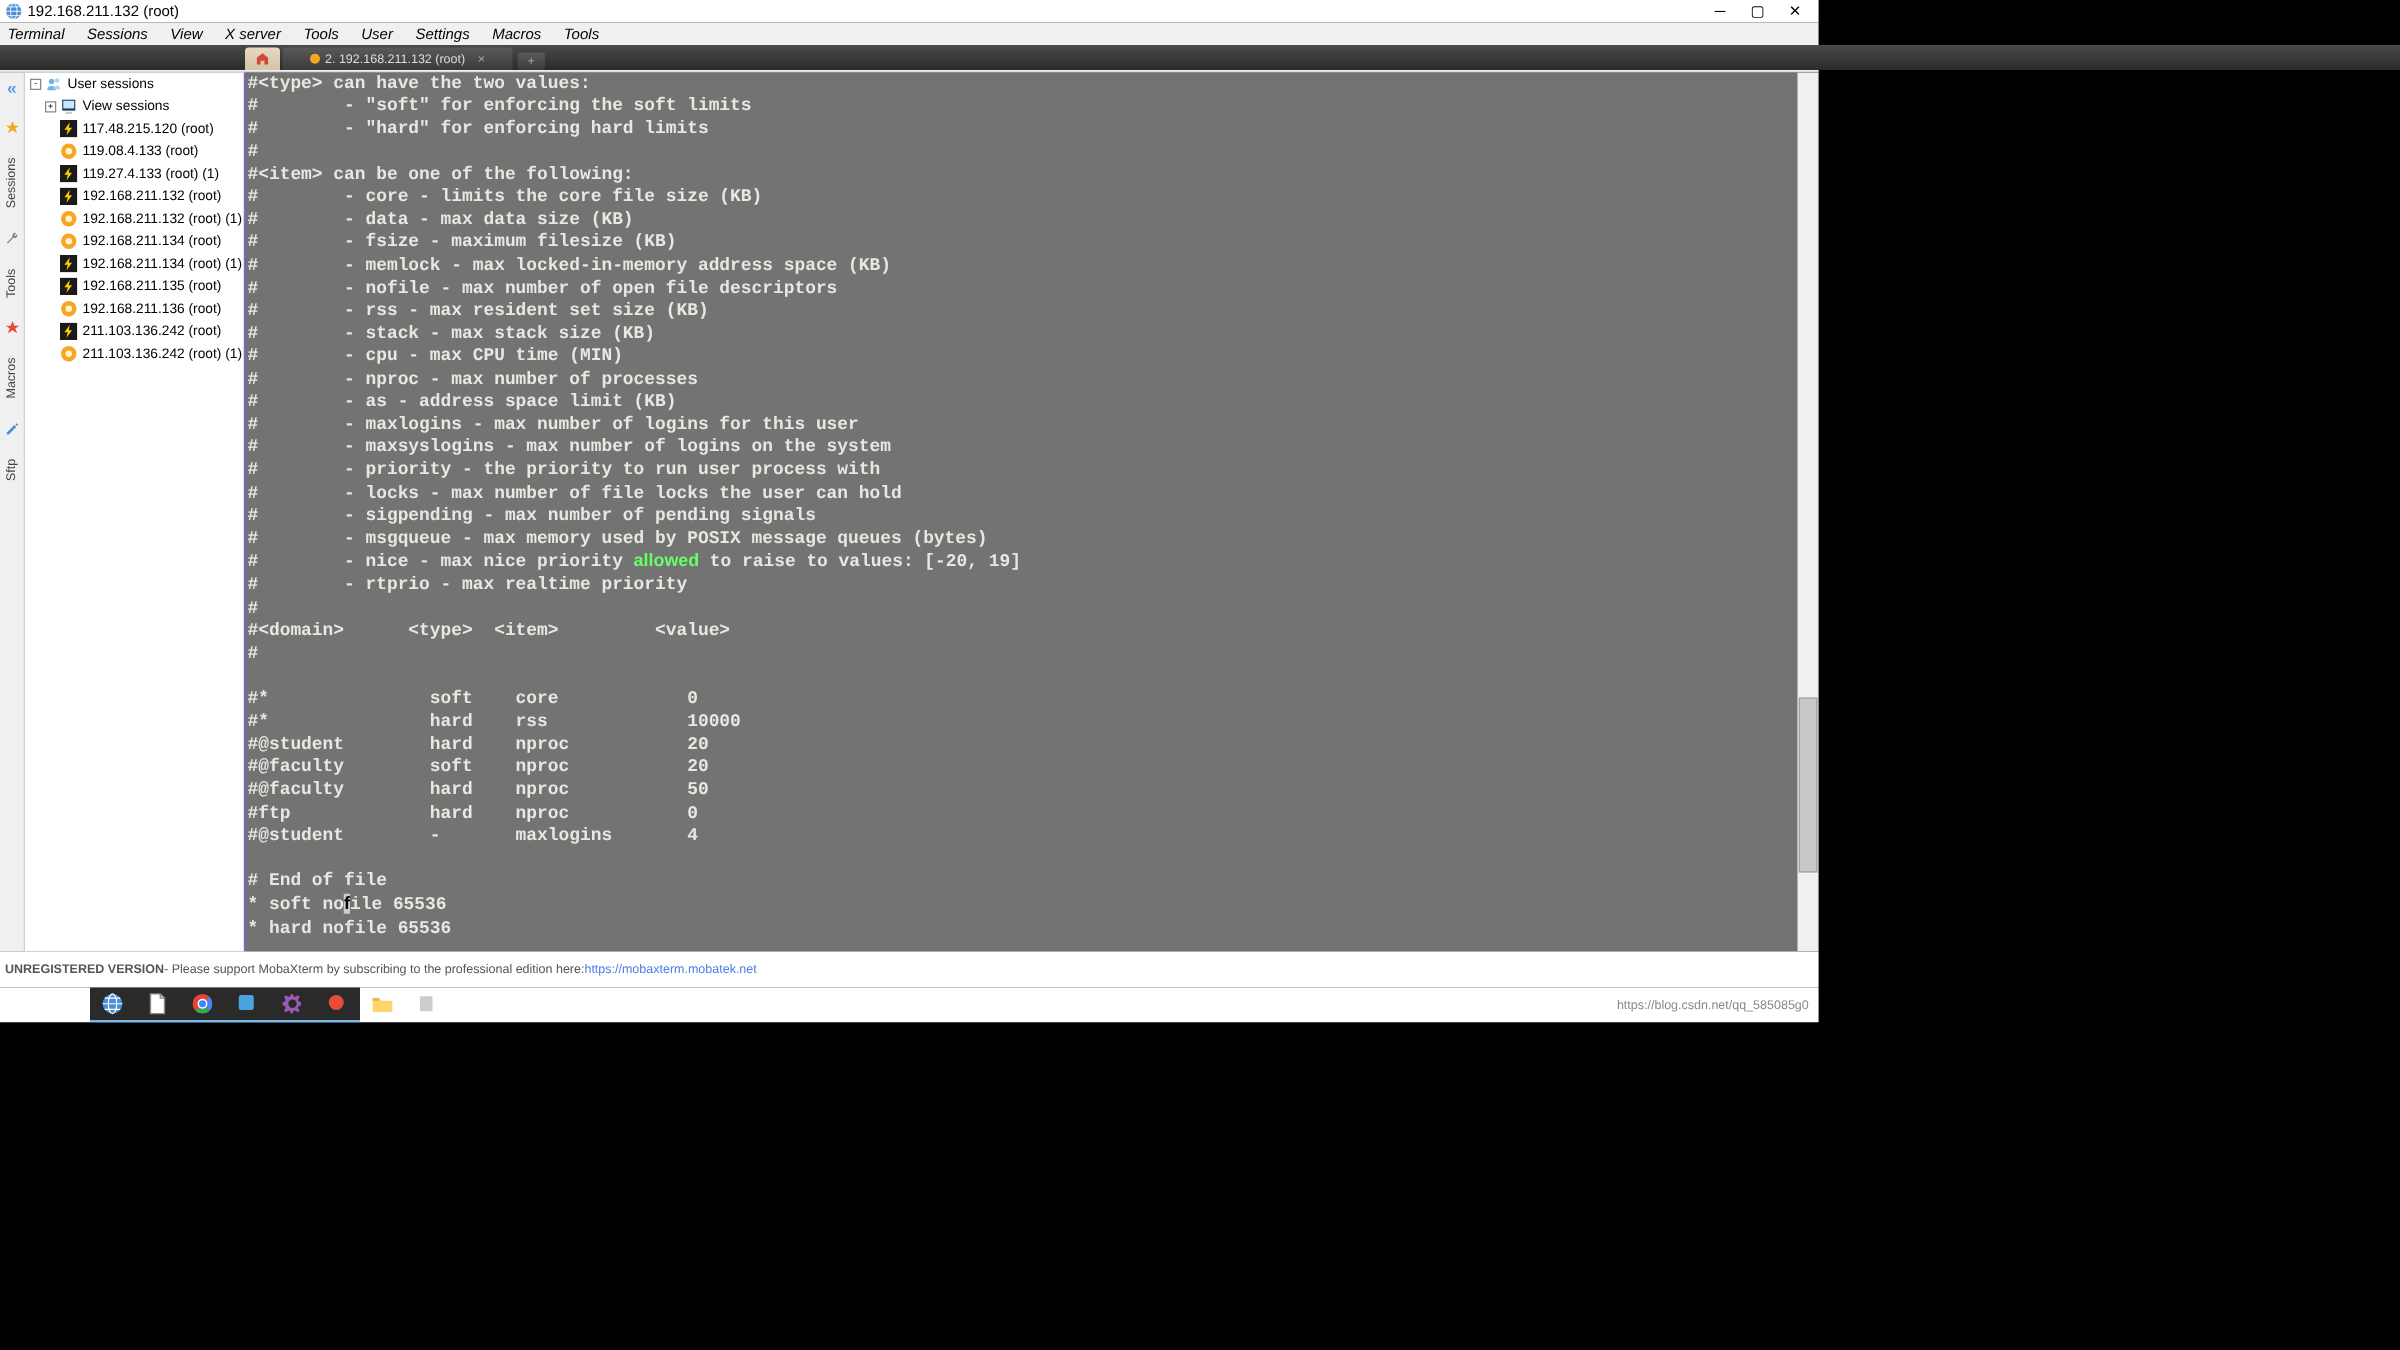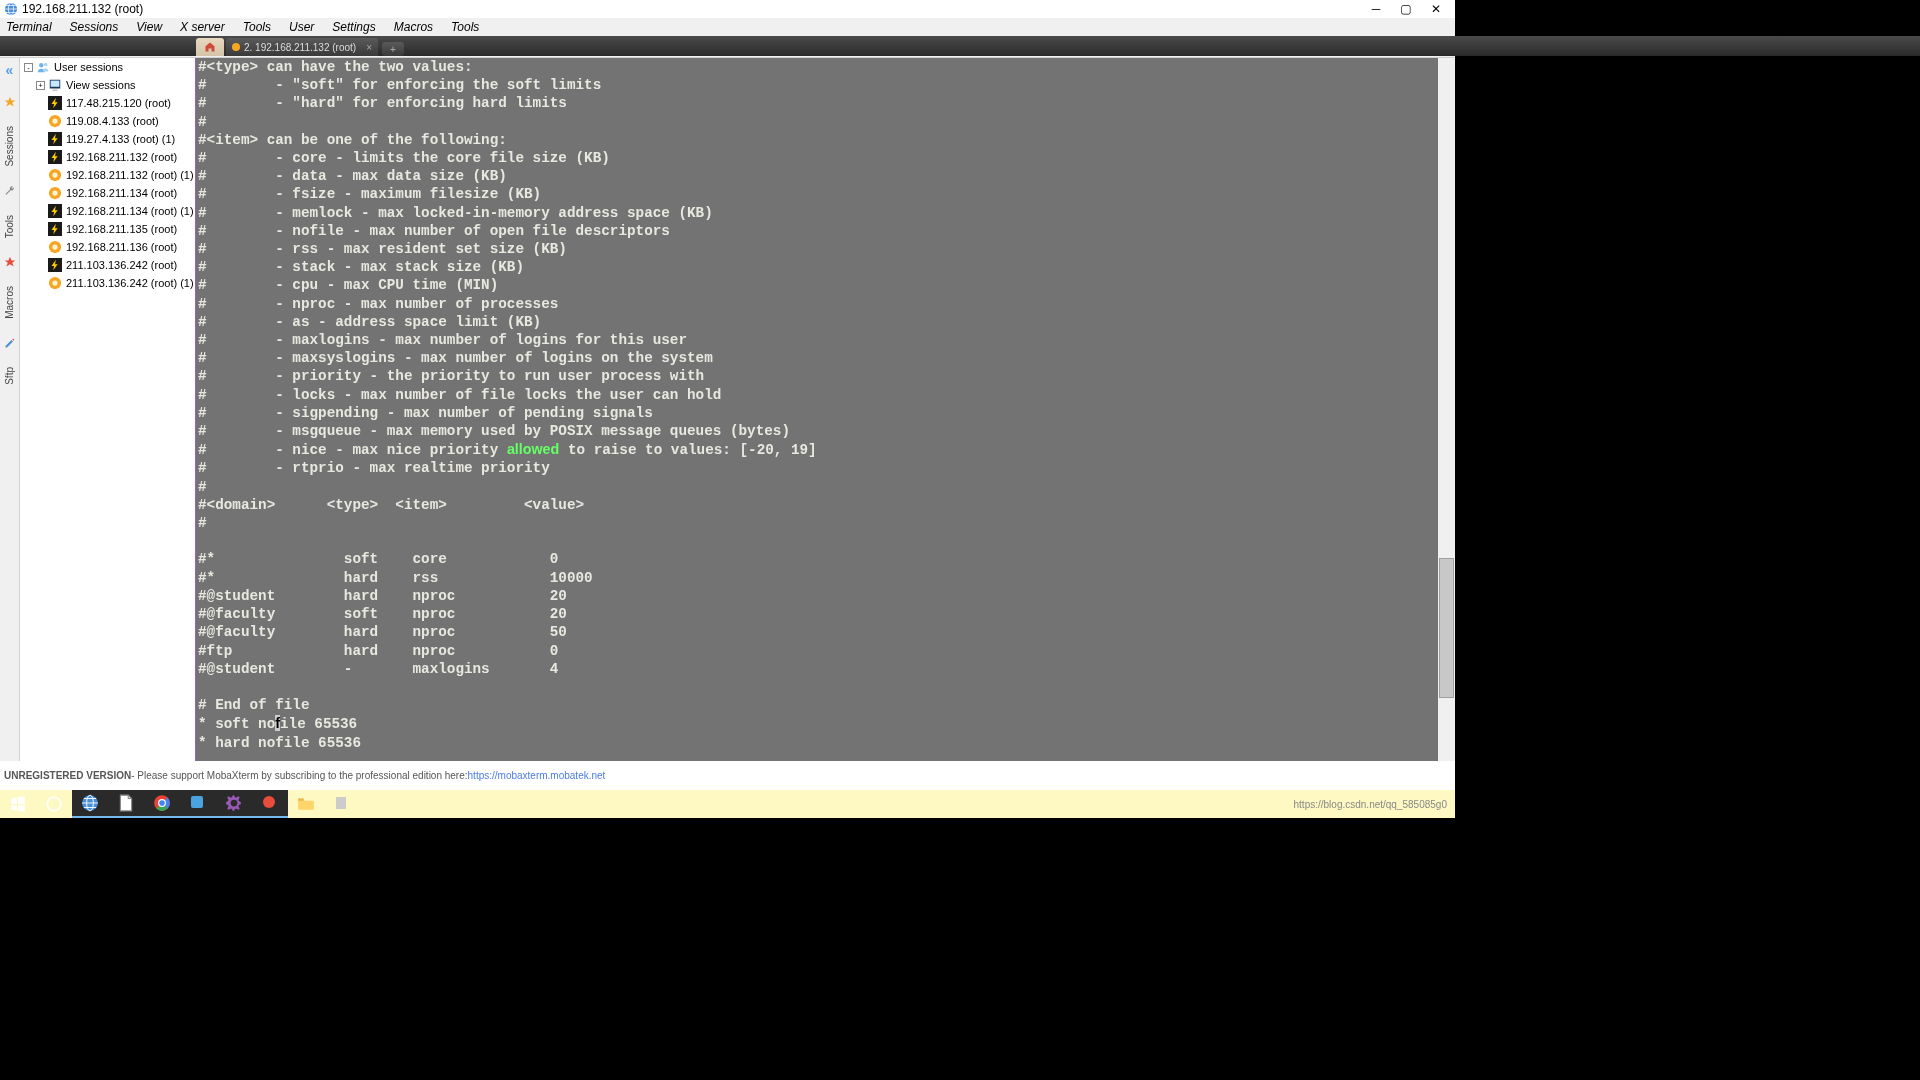--- a/index.html
+++ b/index.html
@@ -10,21 +10,21 @@
 .titlebar .winbtn { width:30px; text-align:center; font-size:12px; cursor:pointer; }
 .menubar { height:18px; background:#f0f0f0; display:flex; align-items:center; padding:0 6px; gap:18px; color:#000; }
 .menubar span { font-size:12px; cursor:pointer;font-style:italic; }
 .quickbar { height:22px; background:#f0f0f0; display:flex; align-items:center; border-bottom:1px solid #d0d0d0; }
 .quickbar input { flex:0 0 182px; height:18px; margin:0 4px; border:1px solid #ccc; padding:1px 6px; font-size:11px; color:#888; border-radius:10px; }
 .quickbar .qspacer { flex:1; }
 .quickbar .clip { margin-right:8px; color:#5a9de8; font-size:14px; cursor:pointer; }
 .tabbar { height:20px; background:linear-gradient(#4a4a4a,#2a2a2a); display:flex; align-items:flex-end; padding-left:196px; position:absolute; top:36px; left:0; right:0; z-index:5; }
 .hometab { width:28px; height:18px; background:linear-gradient(#e8d8c0,#d4c4a8); border-radius:3px 3px 0 0; display:flex; align-items:center; justify-content:center; cursor:pointer; }
 .hometab svg { width:12px; height:12px; }
-.sessiontab { height:18px; background:linear-gradient(#5a5a5a,#3a3a3a); display:flex; align-items:center; padding:0 6px; border-radius:3px 3px 0 0; margin-left:2px; color:#ddd; font-size:10px; cursor:pointer; }
+.sessiontab { height:18px; background:linear-gradient(#5a5a5a,#3a3a3a); display:flex; align-items:center; padding:0 22px; border-radius:3px 3px 0 0; margin-left:2px; color:#ddd; font-size:10px; cursor:pointer; }
 .sessiontab .dot { width:8px; height:8px; border-radius:50%; background:#f5a623; margin-right:4px; }
 .sessiontab .x { margin-left:10px; color:#aaa; }
 .addtab { width:22px; height:14px; background:linear-gradient(#5a5a5a,#3a3a3a); border-radius:3px; margin-left:4px; display:flex; align-items:center; justify-content:center; color:#aaa; font-size:10px; cursor:pointer; }
 .main { flex:1; display:flex; position:relative; }
 .sidestrip { width:20px; background:#f0f0f0; display:flex; flex-direction:column; align-items:center; padding-top:4px; gap:18px; border-right:1px solid #d0d0d0; }
 .sidestrip .chev { color:#5a9de8; font-size:14px; font-weight:bold; cursor:pointer; }
 .sidestrip .vlabel { writing-mode:vertical-rl; transform:rotate(180deg); font-size:10px; color:#444; cursor:pointer; }
 .sidestrip .vicon { width:12px; height:12px; }
 .sidebar { width:176px; background:#fff; border-right:1px solid #8b5cf6; overflow:hidden; }
 .treerow { display:flex; align-items:center; padding:2px 4px; font-size:11px; color:#000; cursor:pointer; white-space:nowrap; }
@@ -33,21 +33,21 @@
 .indent1 { padding-left:16px; }
 .indent2 { padding-left:28px; }
 .term { flex:1; background:#737373; color:#fff; padding:0; overflow:hidden; position:relative; }
 .term pre { font-family:"Consolas","Courier New",monospace; font-size:14.3px; line-height:18.2px; white-space:pre; color:#e8e8e0; margin:0; padding:0 2px; font-weight:bold; }
 .term .hl { color:#66ff66; }
 .term .cursor { background:#ccc; color:#000; }
 .term-scrollbar { position:absolute; right:0; top:0; bottom:0; width:17px; background:#f0f0f0; }
 .term-scrollbar .thumb { position:absolute; left:1px; right:1px; top:500px; height:140px; background:#c8c8c8; border:1px solid #a0a0a0; }
 .statusbar { height:29px; background:#ffffff; color:#555; font-size:10px; display:flex; align-items:center; padding:0 4px; }
 .statusbar a { color:#4a7de8; text-decoration:none; }
-.taskbar { height:28px; background:#fef9c3; display:flex; align-items:center; padding:0; }
+.taskbar { height:28px; background:#ffffff; display:flex; align-items:center; padding:0; }
 .taskbar .tb { width:36px; height:28px; display:flex; align-items:center; justify-content:center; cursor:pointer; }
 .taskbar .tb.active { background:#2a2a2a; border-bottom:2px solid #76b9ed; }
 .taskbar svg { width:18px; height:18px; }
 .taskbar .flex { flex:1; }
 .taskbar .wm { color:#888; font-size:10px; padding-right:8px; }
 .star-orange { fill:#f5a623; }
 .star-red { fill:#e74c3c; }
 </style>
 </head>
 <body>

